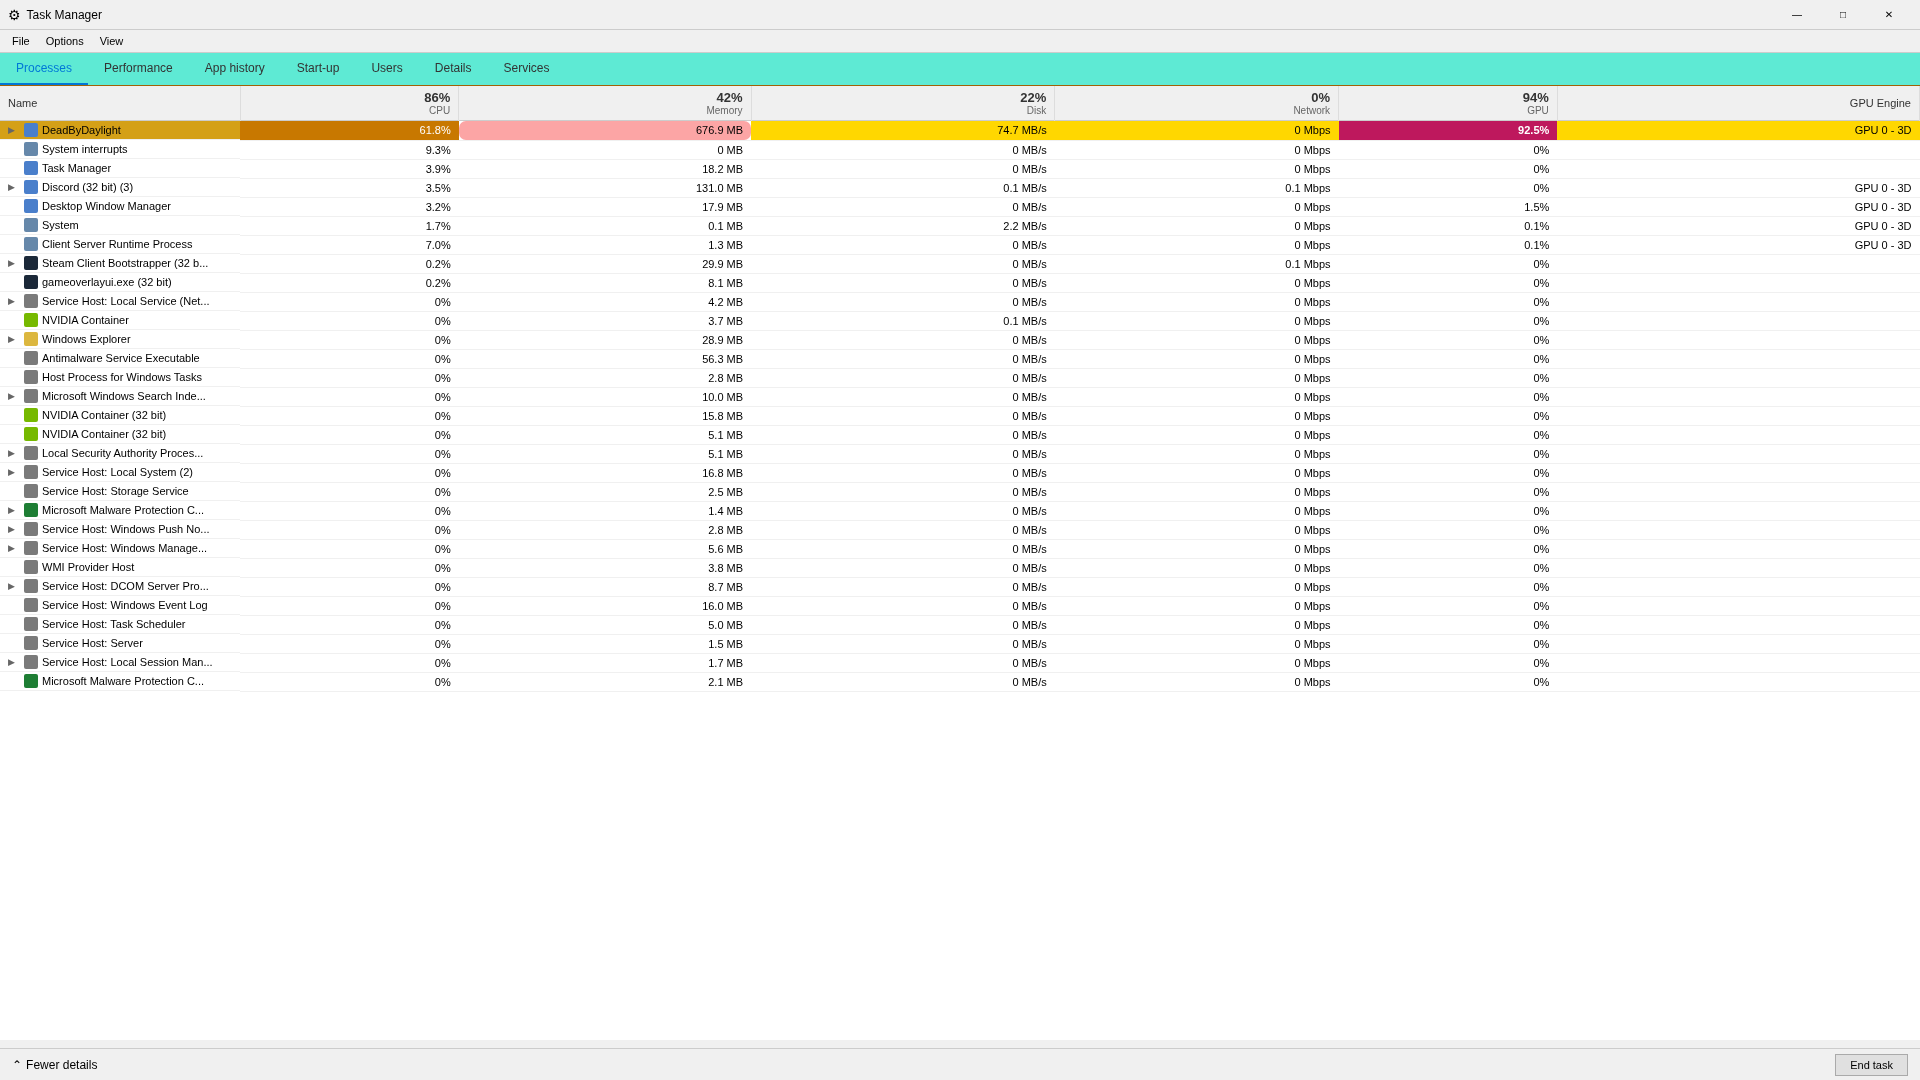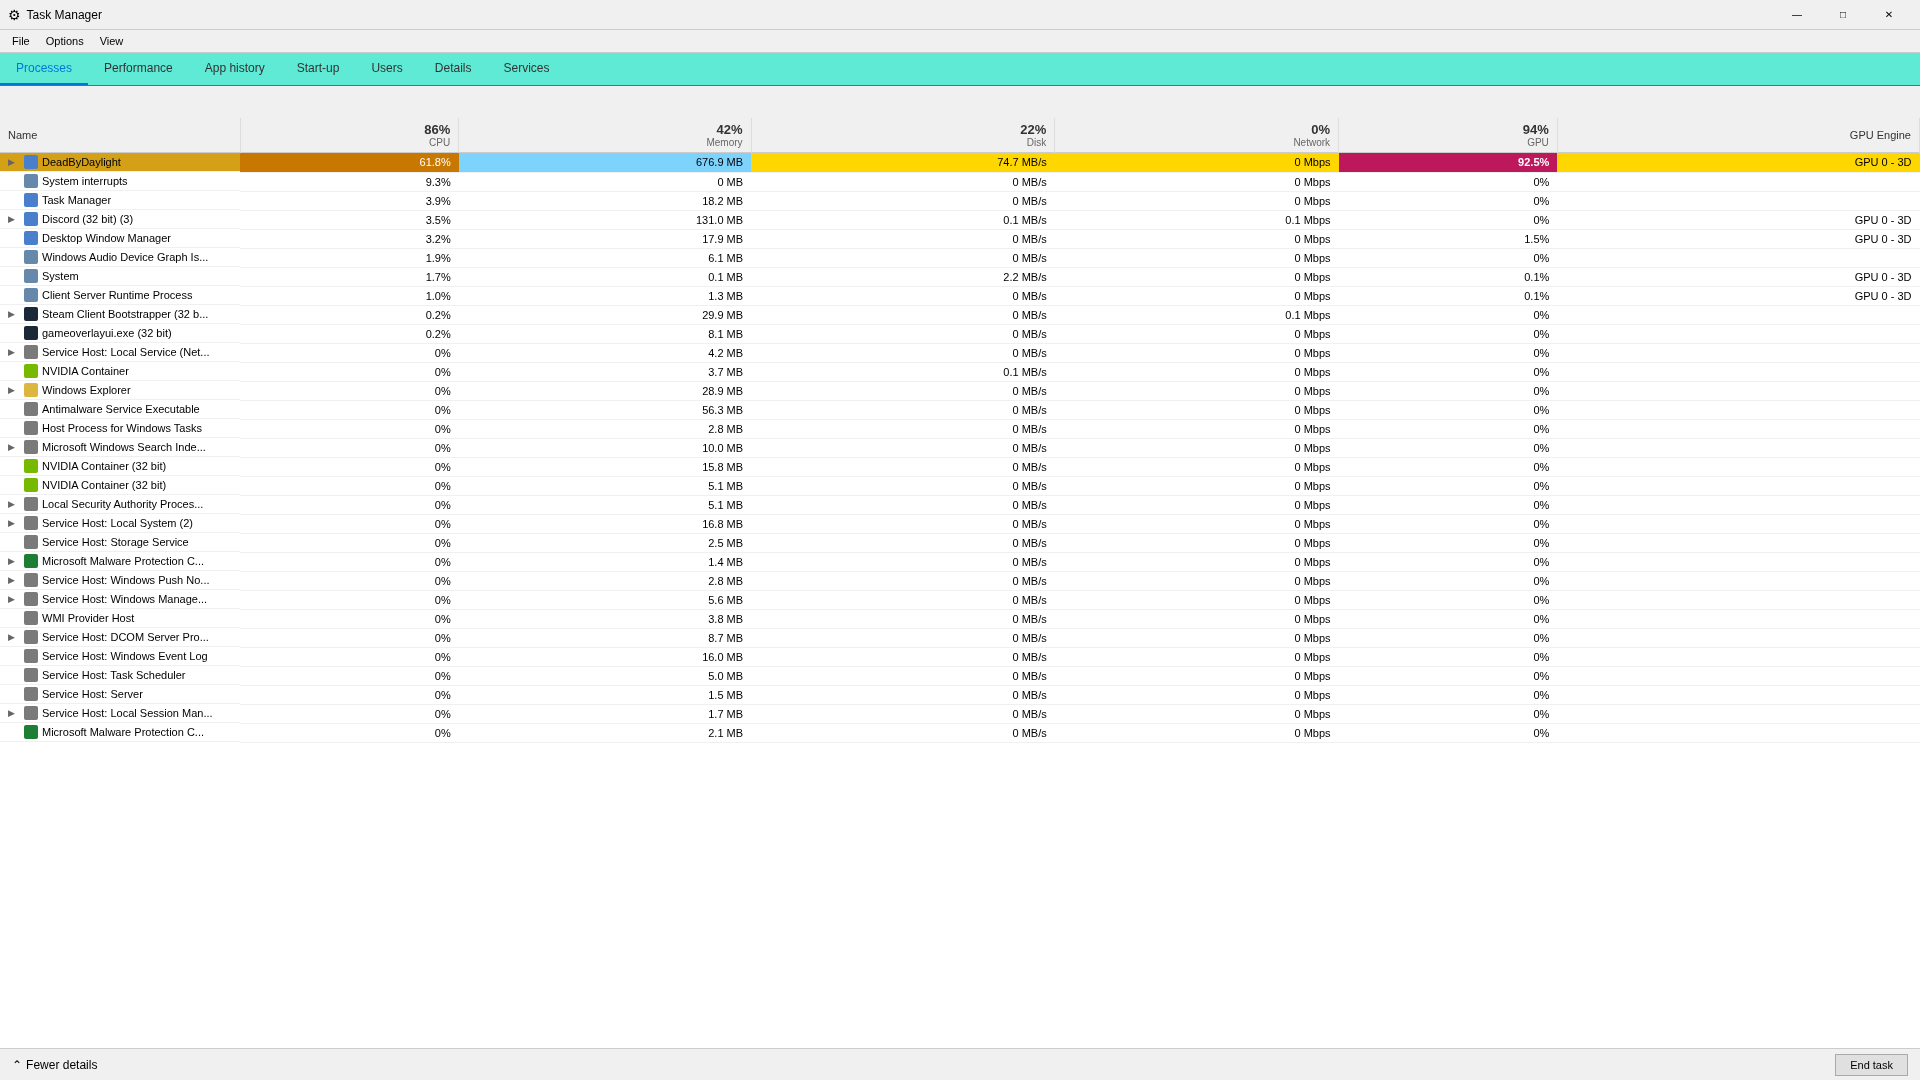--- a/index.html
+++ b/index.html
@@ -69,21 +69,20 @@
       color: #333;
     }
     .tab.active {
       border-bottom: 2px solid #0078d7;
       color: #0078d7;
     }
     .process-table-container {
       overflow-y: auto;
       height: calc(1080px - 30px - 26px - 38px - 32px);
       background: white;
-      margin-top: 32px;
     }
     .process-table {
       width: 100%;
       border-collapse: collapse;
     }
     .process-table thead {
       position: sticky;
       top: 0;
       background: #f0f0f0;
       z-index: 10;
@@ -247,21 +246,21 @@
       </tr>
     </thead>
     <tbody id="process-tbody">
         <tr class="highlighted">
     <td style="background:#d4a017;">
       <span class="expand-arrow">▶</span>
       <span class="proc-icon" style="background:#4a7fcb;width:14px;height:14px;border-radius:2px;display:inline-block;"></span>
       <span class="proc-name">DeadByDaylight</span>
     </td>
     <td style="background:#c87800;color:white;">61.8%</td>
-    <td style="background:#7dd3fc;">676.9 MB</td>
+    <td style="background:#fca5a5;border-radius:7px;">676.9 MB</td>
     <td>74.7 MB/s</td>
     <td>0 Mbps</td>
     <td style="background:#be185d;color:white;font-weight:bold;">92.5%</td>
     <td>GPU 0 - 3D</td>
   </tr>
         <tr>
     <td style="">
       <span class="expand-arrow"> </span>
       <span class="proc-icon" style="background:#6688aa;width:14px;height:14px;border-radius:2px;display:inline-block;"></span>
       <span class="proc-name">System interrupts</span>
@@ -309,49 +308,36 @@
     <td style="">17.9 MB</td>
     <td>0 MB/s</td>
     <td>0 Mbps</td>
     <td style="">1.5%</td>
     <td>GPU 0 - 3D</td>
   </tr>
         <tr>
     <td style="">
       <span class="expand-arrow"> </span>
       <span class="proc-icon" style="background:#6688aa;width:14px;height:14px;border-radius:2px;display:inline-block;"></span>
-      <span class="proc-name">Windows Audio Device Graph Is...</span>
-    </td>
-    <td style="">1.9%</td>
-    <td style="">6.1 MB</td>
-    <td>0 MB/s</td>
-    <td>0 Mbps</td>
-    <td style="">0%</td>
-    <td></td>
-  </tr>
-        <tr>
-    <td style="">
-      <span class="expand-arrow"> </span>
-      <span class="proc-icon" style="background:#6688aa;width:14px;height:14px;border-radius:2px;display:inline-block;"></span>
       <span class="proc-name">System</span>
     </td>
     <td style="">1.7%</td>
     <td style="">0.1 MB</td>
     <td>2.2 MB/s</td>
     <td>0 Mbps</td>
     <td style="">0.1%</td>
     <td>GPU 0 - 3D</td>
   </tr>
         <tr>
     <td style="">
       <span class="expand-arrow"> </span>
       <span class="proc-icon" style="background:#6688aa;width:14px;height:14px;border-radius:2px;display:inline-block;"></span>
       <span class="proc-name">Client Server Runtime Process</span>
     </td>
-    <td style="">1.0%</td>
+    <td style="">7.0%</td>
     <td style="">1.3 MB</td>
     <td>0 MB/s</td>
     <td>0 Mbps</td>
     <td style="">0.1%</td>
     <td>GPU 0 - 3D</td>
   </tr>
         <tr>
     <td style="">
       <span class="expand-arrow">▶</span>
       <span class="proc-icon" style="background:#1b2838;width:14px;height:14px;border-radius:2px;display:inline-block;"></span>

